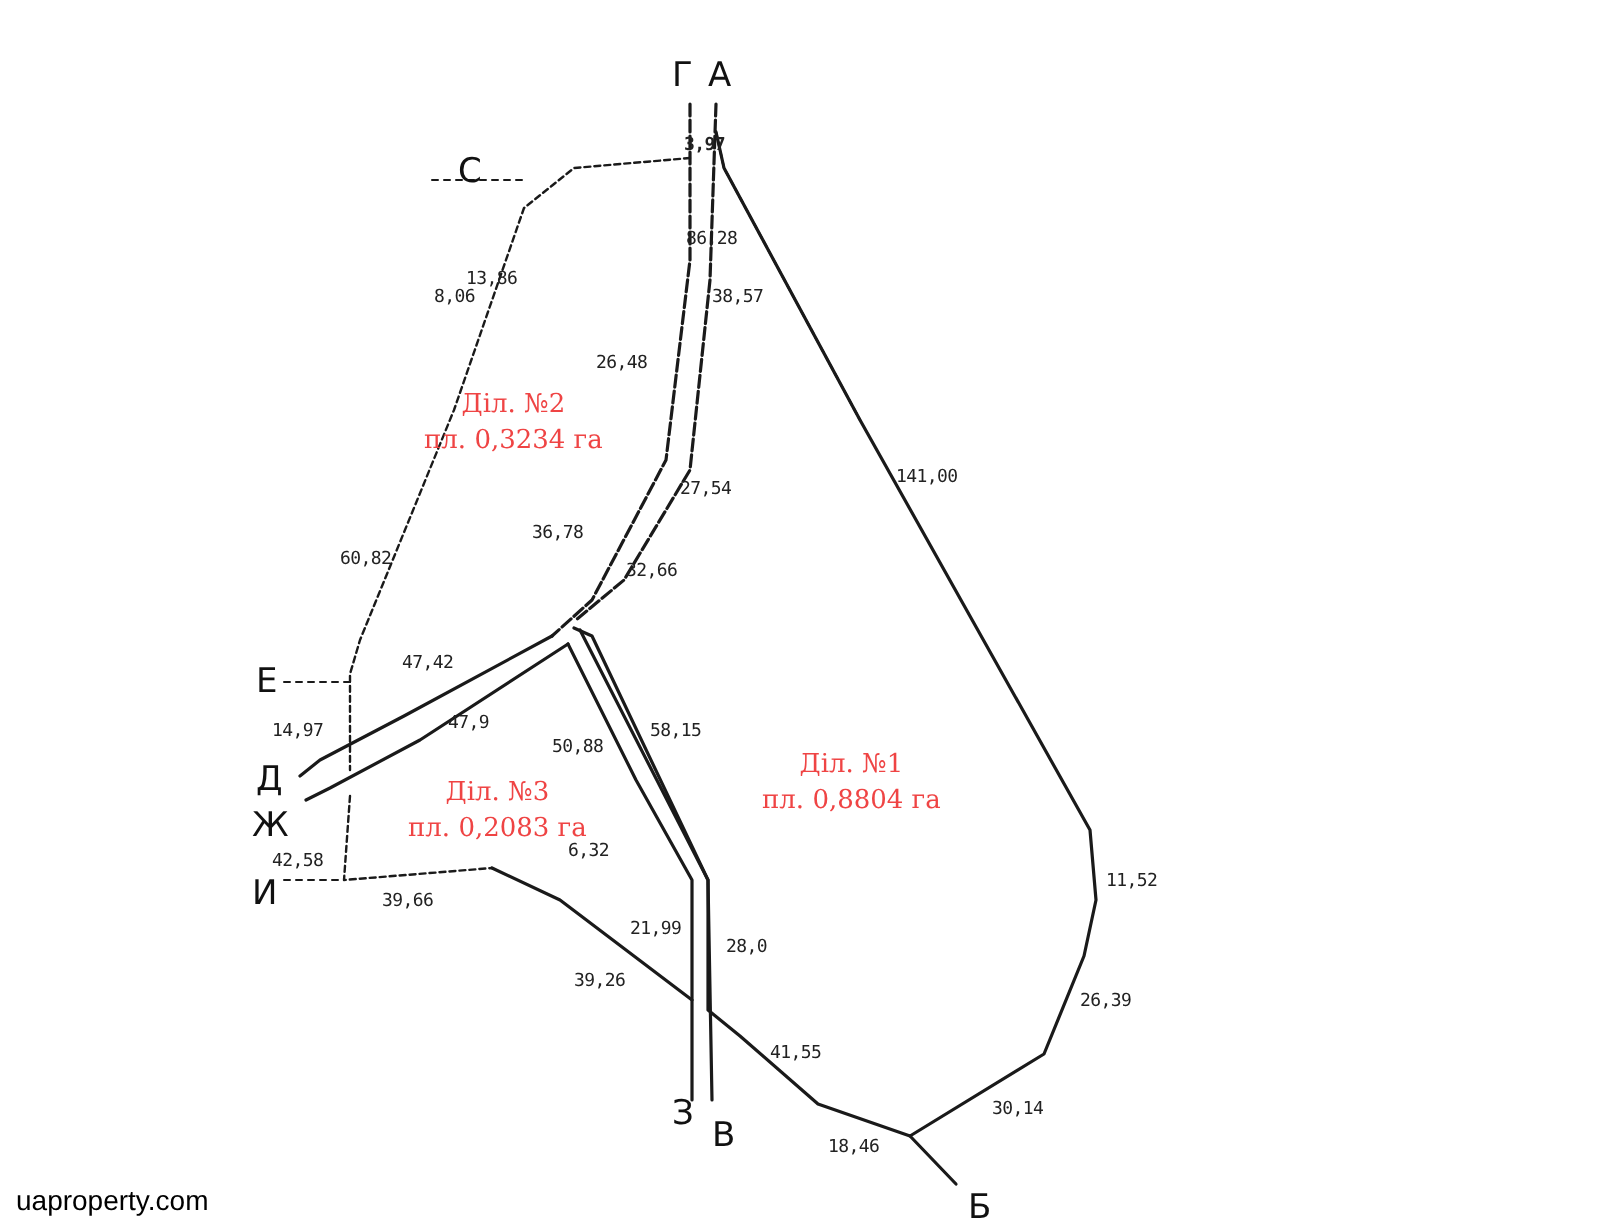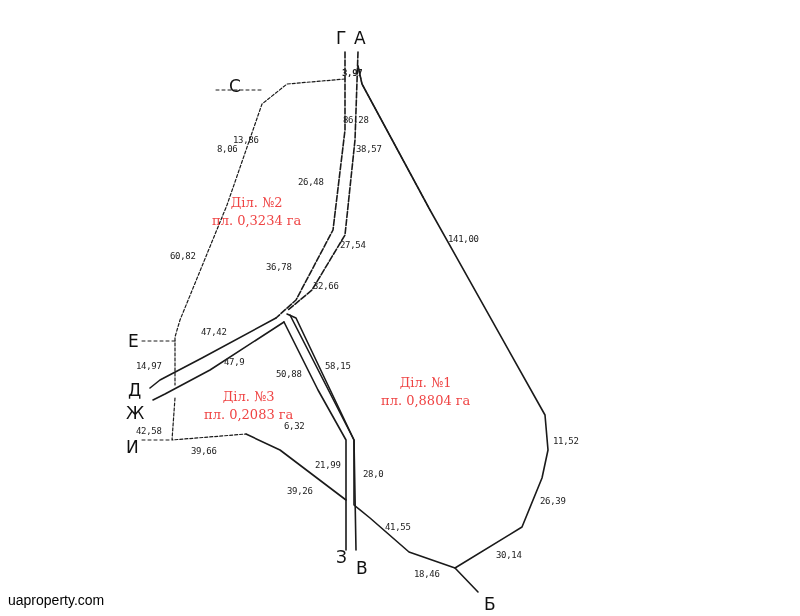--- a/index.html
+++ b/index.html
@@ -54,21 +54,21 @@
 <div class="lbl pt" style="left:484px;top:596px;">Б</div>
 
 <div class="lbl dim" style="left:342px;top:69px;font-weight:bold;">3,97</div>
 <div class="lbl dim" style="left:233px;top:100px;margin-top:36px;">13,86</div>
 <div class="lbl dim" style="left:307px;top:116px;margin-left:36px;">86,28</div>
 <div class="lbl dim" style="left:356px;top:145px;">38,57</div>
 <div class="lbl dim" style="left:217px;top:145px;">8,06</div>
 <div class="lbl dim" style="left:298px;top:178px;">26,48</div>
 <div class="lbl dim" style="left:340px;top:201px;margin-top:40px;">27,54</div>
 <div class="lbl dim" style="left:448px;top:235px;">141,00</div>
-<div class="lbl dim" style="left:170px;top:252px;text-align:center;">60,82</div>
+<div class="lbl dim" style="left:170px;top:276px;text-align:center;">60,82</div>
 <div class="lbl dim" style="left:266px;top:263px;">36,78</div>
 <div class="lbl dim" style="left:313px;top:282px;">32,66</div>
 <div class="lbl dim" style="left:201px;top:328px;">47,42</div>
 <div class="lbl dim" style="left:136px;top:362px;">14,97</div>
 <div class="lbl dim" style="left:224px;top:358px;">47,9</div>
 <div class="lbl dim" style="left:276px;top:370px;">50,88</div>
 <div class="lbl dim" style="left:325px;top:362px;">58,15</div>
 <div class="lbl dim" style="left:136px;top:427px;">42,58</div>
 <div class="lbl dim" style="left:191px;top:447px;">39,66</div>
 <div class="lbl dim" style="left:236px;top:422px;margin-left:48px;">6,32</div>

